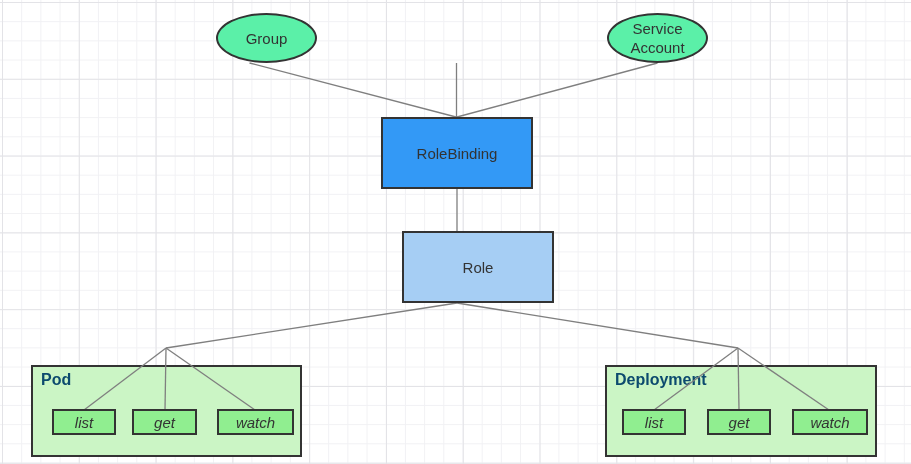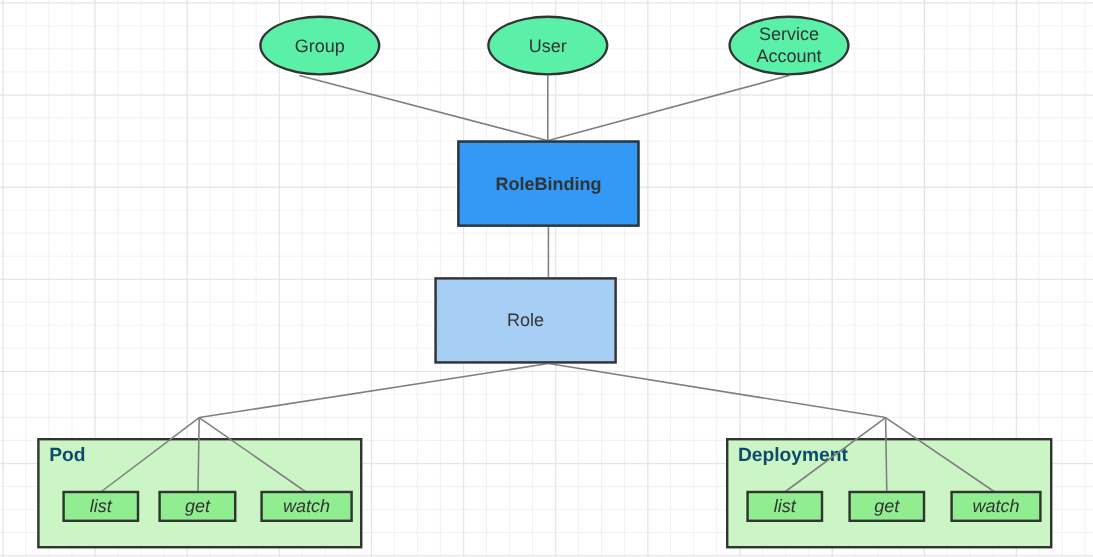--- a/index.html
+++ b/index.html
@@ -85,33 +85,30 @@
       <line x1="738" y1="348" x2="654" y2="410"></line>
       <line x1="738" y1="348" x2="739" y2="410"></line>
       <line x1="738" y1="348" x2="829" y2="410"></line>
     </g>
   </svg>
 
   <div class="node ellipse" style="left:216px;top:13px;width:101px;height:50px;">
     <span>Group</span>
   </div>
 
-  <div class="node ellipse" style="left:406px;top:13px;width:101px;height:50px;">
-    <span>User</span>
-  </div>
 
   <div class="node ellipse" style="left:607px;top:13px;width:101px;height:50px;">
     <span>Service Account</span>
   </div>
 
-  <div class="node rect rb" style="left:381px;top:117px;width:152px;height:72px;font-weight:bold;">
+  <div class="node rect rb" style="left:381px;top:117px;width:152px;height:72px;">
     <span>RoleBinding</span>
   </div>
 
-  <div class="node rect role" style="left:362px;top:231px;width:152px;height:72px;">
+  <div class="node rect role" style="left:402px;top:231px;width:152px;height:72px;">
     <span>Role</span>
   </div>
 
   <div class="node verb" style="left:52px;top:409px;width:64px;height:26px;">
     <span>list</span>
   </div>
   <div class="node verb" style="left:132px;top:409px;width:65px;height:26px;">
     <span>get</span>
   </div>
   <div class="node verb" style="left:217px;top:409px;width:77px;height:26px;">

